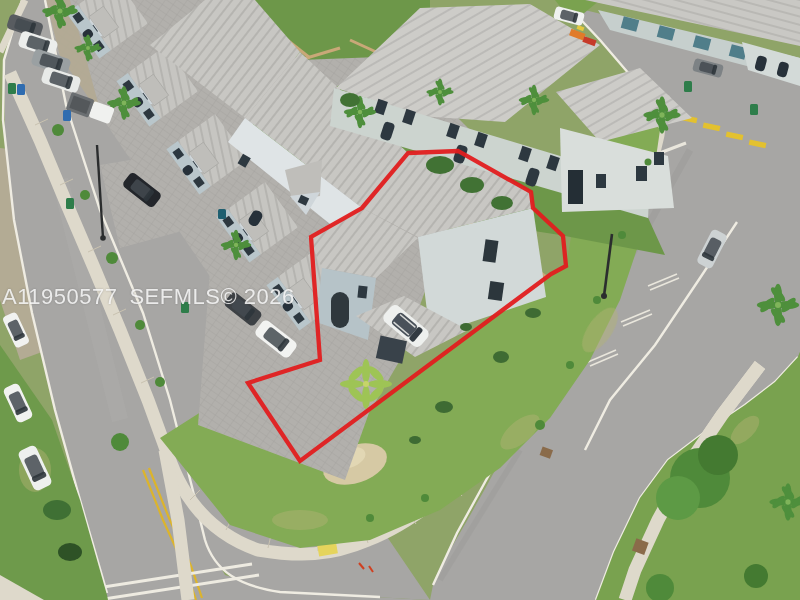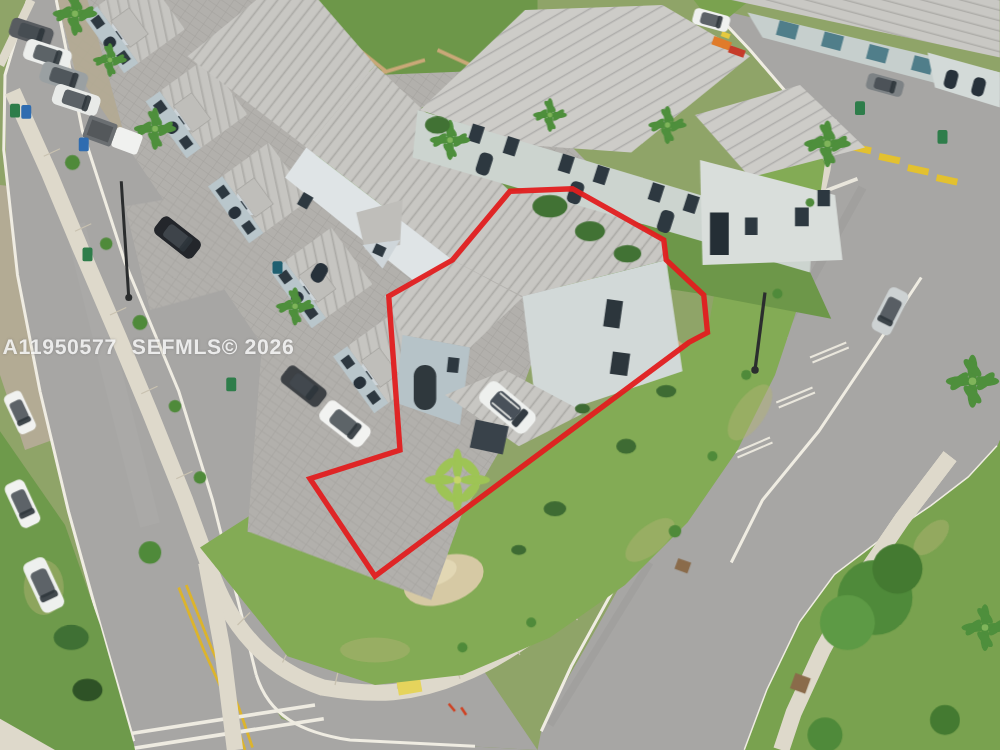--- a/index.html
+++ b/index.html
@@ -2,27 +2,26 @@
 <html><head>
 <meta charset="utf-8">
 <style>
   html,body{margin:0;padding:0;background:#222;}
   .photo{
     position:relative;width:800px;height:600px;overflow:hidden;
     font-family:"Liberation Sans", sans-serif;
   }
   .photo svg{position:absolute;left:0;top:0;}
   .watermark{
-    position:absolute;left:2px;top:268px;z-index:50;
-    font-size:17px;letter-spacing:.5px;
+    position:absolute;left:2px;top:284px;z-index:50;
+    font-size:22px;letter-spacing:.5px;
     color:rgba(255,255,255,.82);
     text-shadow:0 0 2px rgba(90,90,90,.45);
     white-space:pre;
     user-select:none;
-    font-weight:bold;
   }
   .watermark .gap{display:inline-block;width:12px;}
 </style>
 </head>
 <body>
 
 <div class="photo">
 <svg width="800" height="600" viewBox="0 0 800 600">
   <defs>
     <pattern id="seamsA" width="8" height="8" patternUnits="userSpaceOnUse" patternTransform="rotate(128)">

